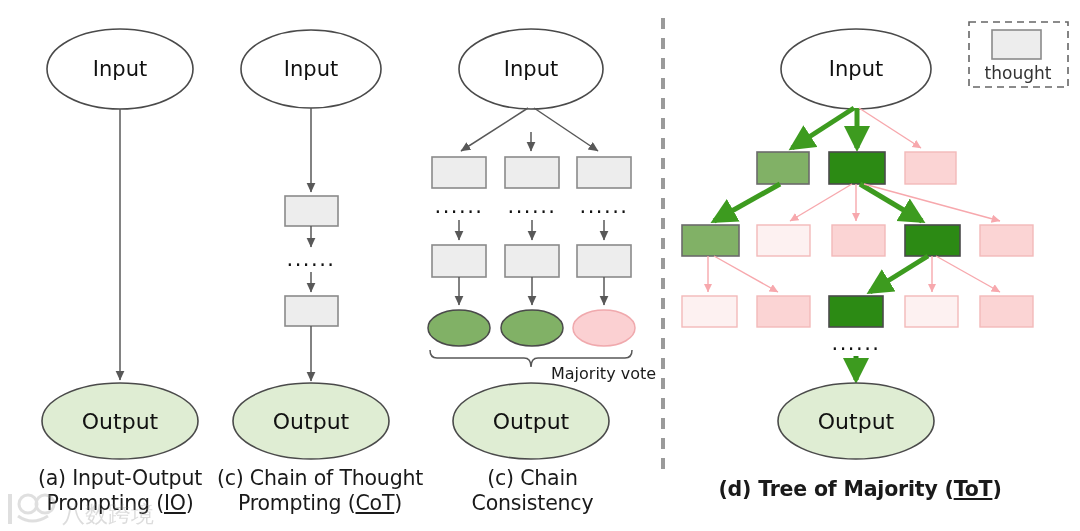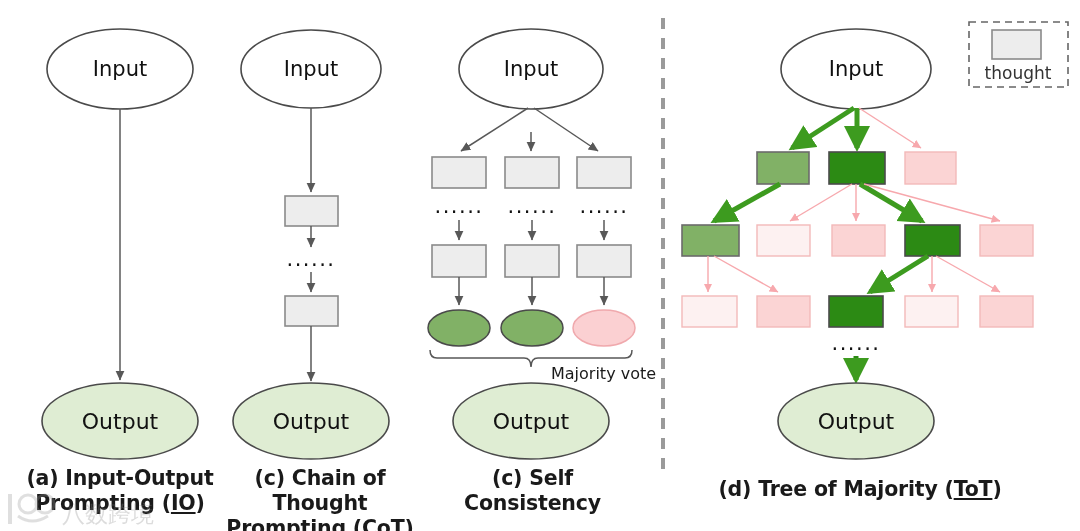--- a/index.html
+++ b/index.html
@@ -1,19 +1,19 @@
 <!DOCTYPE html>
 <html><head>
 <meta charset="utf-8">
 <style>
   html,body{margin:0;padding:0;background:#ffffff;}
   body{width:1080px;height:531px;font-family:"DejaVu Sans","Liberation Sans",sans-serif;color:#1a1a1a;overflow:hidden;}
   #stage{position:relative;width:968px;height:531px;background:#fff;}
   svg#canvas{position:absolute;left:0;top:0;width:1080px;height:531px;}
-  .cap{position:absolute;text-align:center;font-size:20.5px;line-height:25px;color:#1a1a1a;letter-spacing:-0.2px;font-weight:bold;}
+  .cap{position:absolute;text-align:center;font-size:20.5px;line-height:25px;color:#1a1a1a;letter-spacing:-0.2px;}
   .cap.bold{font-weight:bold;}
   .u{text-decoration:underline;}
   .node-label{font-size:21px;fill:#111;}
   .node-label.big{font-size:22px;}
   .legend-label{font-size:17px;fill:#333;}
   .mv-label{font-size:16px;fill:#1a1a1a;}
   #watermark{position:absolute;left:4px;top:486px;width:200px;height:45px;opacity:.30;pointer-events:none;}
 </style>
 </head>
 <body>
@@ -150,21 +150,21 @@
   <div>(a) Input-Output</div>
   <div><span>Prompting (</span><span class="u">IO</span><span>)</span></div>
 </div>
 
 <div class="cap" style="left:216px;top:466px;width:208px;">
   <div>(c) Chain of Thought</div>
   <div><span>Prompting (</span><span class="u">CoT</span><span>)</span></div>
 </div>
 
 <div class="cap" style="left:425px;top:466px;width:215px;">
-  <div>(c) Self Consistency</div>
+  <div>(c) Chain Consistency</div>
 </div>
 
 <div class="cap bold" style="left:700px;top:477px;width:320px;">
   <div><span>(d) Tree of Majority (</span><span class="u">ToT</span><span>)</span></div>
 </div>
 
 <svg id="watermark" viewBox="0 0 200 45">
   <path d="M6,8 L6,38" stroke="#999" stroke-width="4" fill="none"></path>
   <circle cx="24" cy="18" r="9" fill="none" stroke="#999" stroke-width="3"></circle>
   <circle cx="41" cy="18" r="9" fill="none" stroke="#999" stroke-width="3"></circle>

